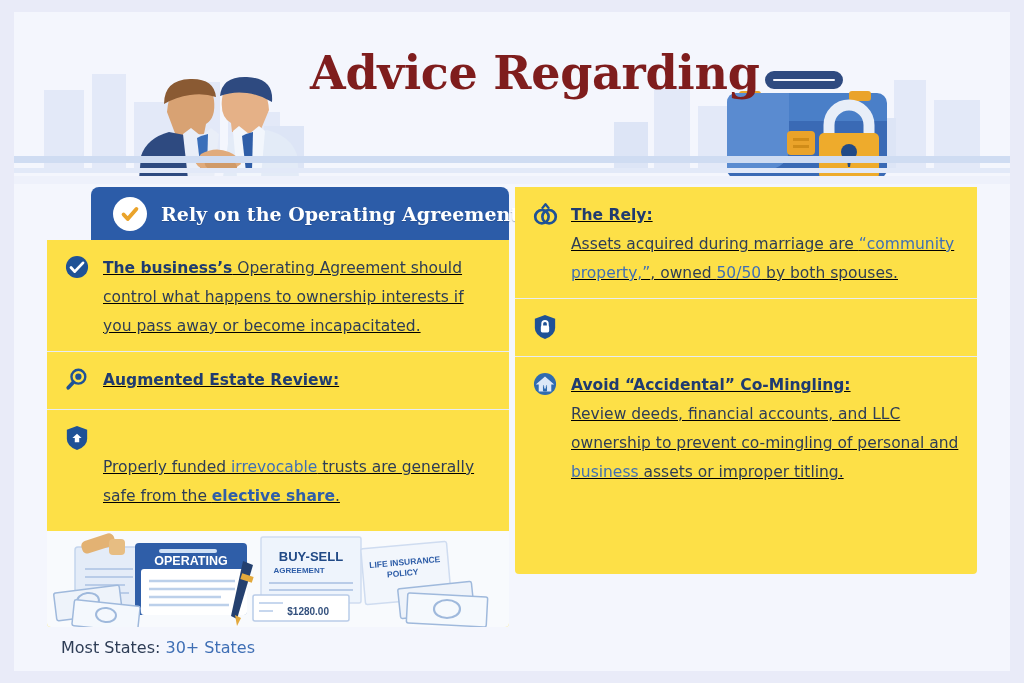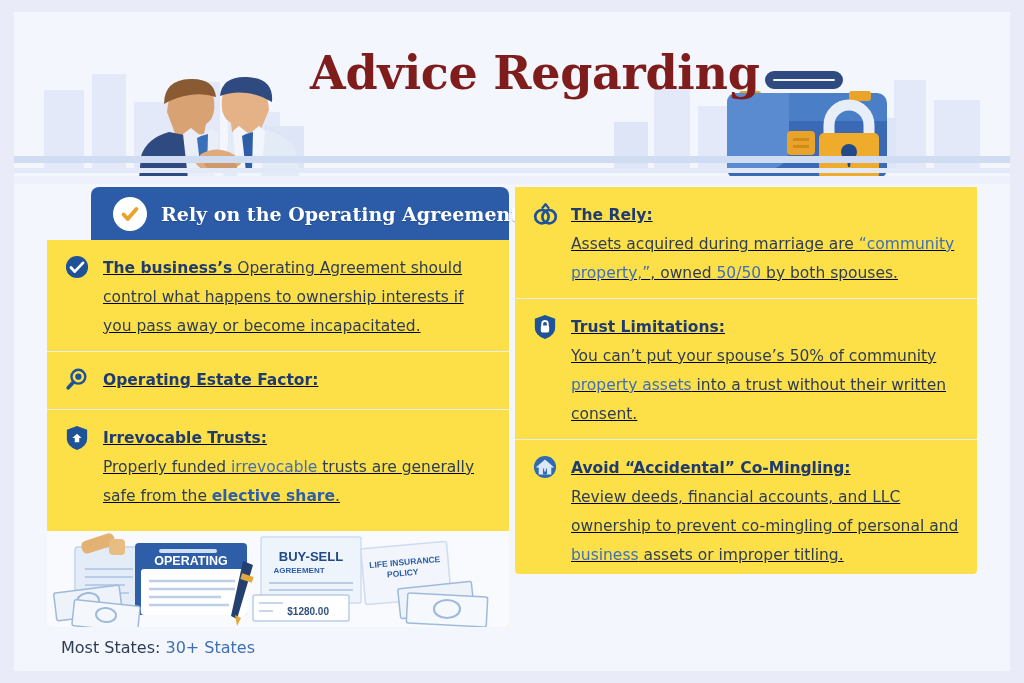--- a/index.html
+++ b/index.html
@@ -286,31 +286,31 @@
           </div>
 
           <div class="item">
             <span class="item-icon">
               <svg viewBox="0 0 26 26" width="24" height="24">
                 <circle cx="14.5" cy="10.5" r="7.5" fill="none" stroke="#1f5296" stroke-width="2.6"></circle>
                 <circle cx="14.5" cy="10.5" r="3.4" fill="#1f5296"></circle>
                 <path d="M9 16.5 L3.5 22.5" stroke="#1f5296" stroke-width="4" stroke-linecap="round"></path>
               </svg>
             </span>
-            <div class="item-text"><b>Operating Estate Factor:</b><br></div>
+            <div class="item-text"><b>Augmented Estate Review:</b><br></div>
           </div>
 
           <div class="item">
             <span class="item-icon">
               <svg viewBox="0 0 26 28" width="24" height="26">
                 <path d="M13 1 L24 5 v10 q0 8 -11 12 Q2 23 2 15 V5 z" fill="#1f5296"></path>
                 <path d="M13 9.5 l5 4.5 h-2.6 v4.5 h-4.8 V14 H8 z" fill="#ffffff"></path>
               </svg>
             </span>
-            <div class="item-text"><b>Irrevocable Trusts:</b><br><span><span>Properly funded </span><span class="accent">irrevocable</span><span> trusts are generally safe from the </span><span class="accent-b">elective share</span><span>.</span></span></div>
+            <div class="item-text"><br><span><span>Properly funded </span><span class="accent">irrevocable</span><span> trusts are generally safe from the </span><span class="accent-b">elective share</span><span>.</span></span></div>
           </div>
 
           <svg class="docs-art" viewBox="0 0 462 96">
             <rect x="0" y="0" width="462" height="96" fill="#f8fafd"></rect>
 
             <rect x="28" y="16" width="70" height="66" rx="3" fill="#e4ecf8" stroke="#c3d4ec" stroke-width="1.5"></rect>
             <g stroke="#b9cce8" stroke-width="2.2">
               <path d="M38 38 h48"></path>
                 <path d="M38 46 h48"></path>
                 <path d="M38 54 h40"></path>
@@ -390,21 +390,20 @@
           </div>
 
           <div class="item">
             <span class="item-icon">
               <svg viewBox="0 0 26 28" width="24" height="26">
                 <path d="M13 1 L24 5 v10 q0 8 -11 12 Q2 23 2 15 V5 z" fill="#1f5296"></path>
                 <path d="M10 13 v-2.5 a3 3 0 0 1 6 0 V13" fill="none" stroke="#ffffff" stroke-width="2"></path>
                 <rect x="8.5" y="12.5" width="9" height="7.5" rx="1.6" fill="#ffffff"></rect>
               </svg>
             </span>
-            <div class="item-text"><b>Trust Limitations:</b><br><span><span>You can’t put your spouse’s 50% of community </span><span class="accent">property assets</span><span> into a trust without their written consent.</span></span></div>
           </div>
 
           <div class="item">
             <span class="item-icon">
               <svg viewBox="0 0 26 26" width="24" height="24">
                 <circle cx="13" cy="13" r="12" fill="#2f6bb0"></circle>
                 <path d="M13 5 L23 13.5 h-3.2 v7.5 h-13.6 V13.5 H3 z" fill="#dce8f7"></path>
                 <rect x="10.8" y="14" width="4.4" height="7" rx="1" fill="#2f6bb0"></rect>
                 <path d="M13 13 l2.2 2.4 h-1.3 v2.6 h-1.8 v-2.6 h-1.3 z" fill="#dce8f7"></path>
               </svg>

